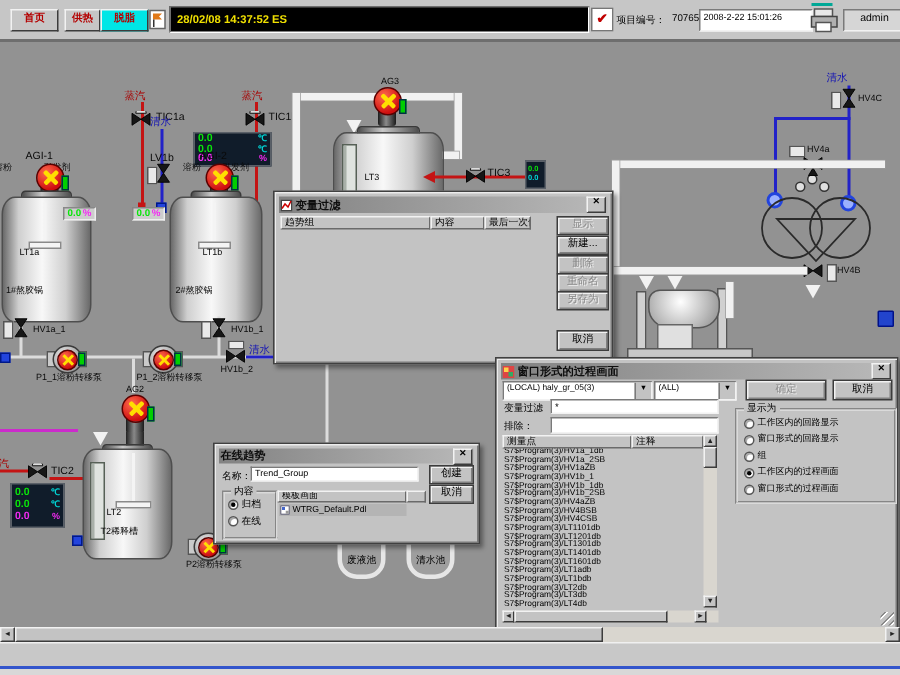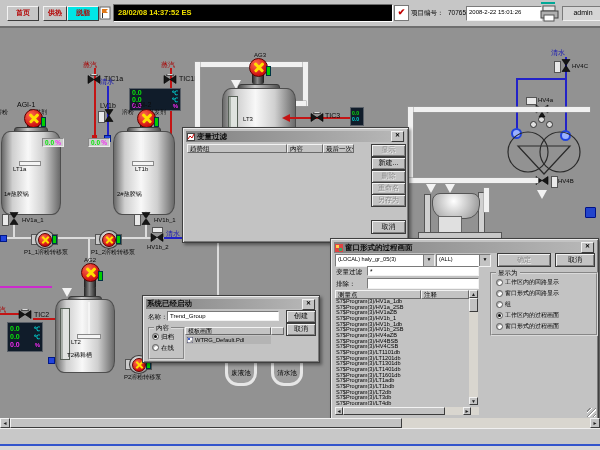--- a/index.html
+++ b/index.html
@@ -404,21 +404,21 @@
     <div class="dbtn dis" style="left:188px;top:16px;width:33px;height:11px;line-height:10px">显示</div>
     <div class="dbtn" style="left:188px;top:29px;width:33px;height:11px;line-height:10px">新建...</div>
     <div class="dbtn dis" style="left:188px;top:42px;width:33px;height:11px;line-height:10px">删除</div>
     <div class="dbtn dis" style="left:188px;top:54px;width:33px;height:11px;line-height:10px">重命名</div>
     <div class="dbtn dis" style="left:188px;top:66px;width:33px;height:11px;line-height:10px">另存为</div>
     <div class="dbtn" style="left:188px;top:92px;width:33px;height:12px;line-height:11px">取消</div>
   </div>
 
   <div class="dlg" style="left:142px;top:295px;width:176px;height:66px;z-index:40">
     <div class="tbar" style="height:10px">
-      <span>系统已经启动</span>
+      <span>在线趋势</span>
       <div class="xbtn">✕</div>
     </div>
     <span style="position:absolute;left:5px;top:17px;font-size:6.5px">名称：</span>
     <input class="field" style="left: 24px; top: 15px; width: 112px; height: 10px; font-size: 6px;" value="Trend_Group">
     <div class="dbtn" style="left:143px;top:14px;width:28px;height:11px;line-height:10px">创建</div>
     <div class="dbtn" style="left:143px;top:27px;width:28px;height:11px;line-height:10px">取消</div>
     <div class="grp" style="left:5px;top:31px;width:33px;height:29px">
       <span class="grp-lab">内容</span>
       <div class="rlab" style="left:2px;top:3px;font-size:6.5px">
           <span class="radio on"></span>

